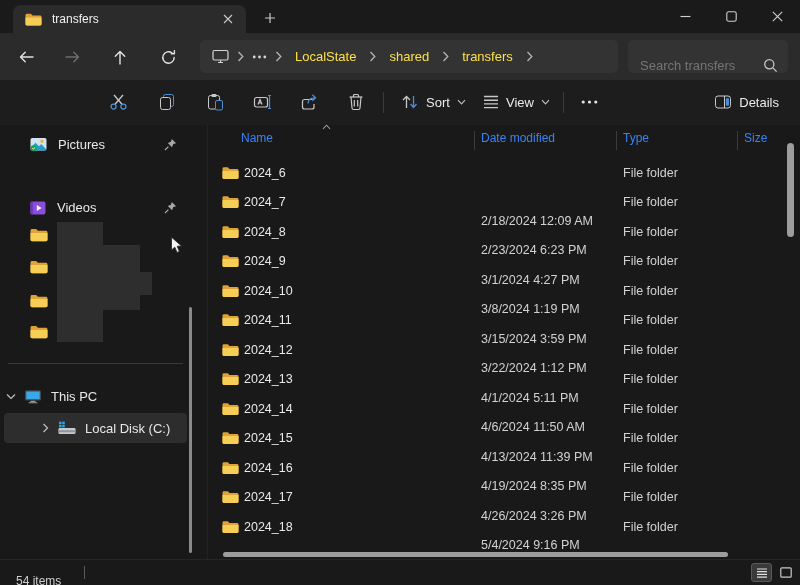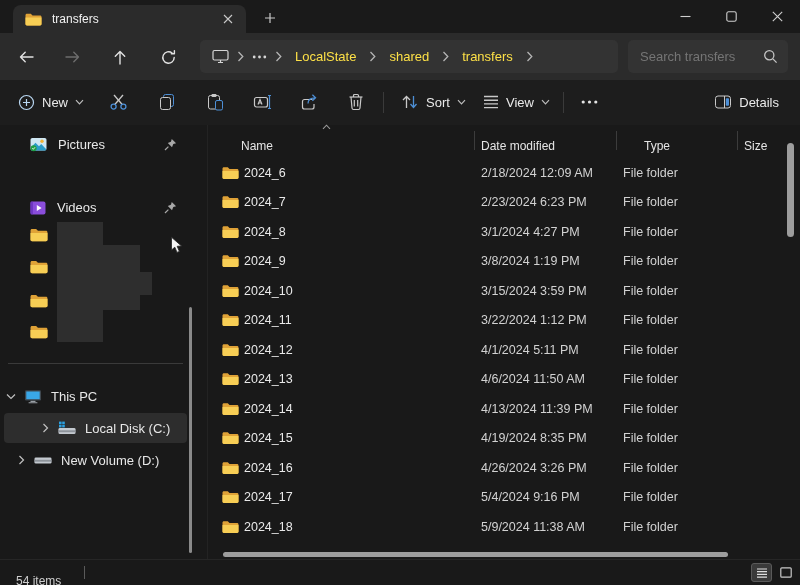--- a/index.html
+++ b/index.html
@@ -18,21 +18,21 @@
   .win-btn{width:46px;height:33px;display:flex;align-items:center;justify-content:center;}
 
   
   .navbar{position:absolute;top:33px;left:0;right:0;height:47px;background:#2b2b2b;}
   .nav-btn{position:absolute;top:8px;width:32px;height:32px;display:flex;align-items:center;justify-content:center;border-radius:4px;}
   .address{position:absolute;left:200px;top:7px;width:418px;height:33px;background:#333333;border-radius:5px;
     display:flex;align-items:center;padding:0 10px;box-sizing:border-box;gap:4px;}
   .crumb{padding:3px 7px;border-radius:3px;color:#fde047;white-space:nowrap;}
   .crumb-sep{display:flex;align-items:center;padding:0 2px;}
   .search{position:absolute;left:628px;top:7px;width:160px;height:33px;background:#333333;border-radius:5px;
-    display:flex;align-items:center;padding:0 10px 0 12px;box-sizing:border-box;}
+    display:flex;align-items:flex-end;padding:0 10px 0 12px;box-sizing:border-box;}
   .search input{flex:1;background:transparent;border:none;outline:none;color:#c3c3c3;
     font-family:inherit;font-size:13px;padding:0;min-width:0;}
 
   
   .toolbar{position:absolute;top:80px;left:0;right:0;height:45px;background:#1d1d1d;}
   .tb{position:absolute;top:6px;height:32px;display:flex;align-items:center;justify-content:center;
     gap:7px;border-radius:4px;color:#eaeaea;}
   .tb-icon{width:36px;}
   .tb-sep{position:absolute;top:12px;width:1px;height:21px;background:#3a3a3a;}
 
@@ -47,29 +47,29 @@
   .tree-row{position:absolute;left:4px;right:20px;height:30px;display:flex;align-items:center;border-radius:4px;}
   .tree-row .chev{width:14px;display:flex;justify-content:center;}
   .tree-row .icon{margin-left:6px;}
   .tree-row .lbl{margin-left:9px;white-space:nowrap;}
   .tree-row.sel{background:#2d2d2d;padding-left:24px;}
   .side-div{position:absolute;left:8px;width:175px;height:1px;background:#3a3a3a;top:238px;}
   .redact{position:absolute;background:#2e2e2e;}
   .side-scroll{position:absolute;left:189px;top:182px;width:3px;height:246px;background:#8a8a8a;border-radius:2px;}
 
   .main{position:absolute;left:207px;top:0;right:0;height:100%;border-left:1px solid #232323;}
-  .col-h{position:absolute;top:6px;font-size:12px;color:#e5e5e5;white-space:nowrap;margin-top:8px;}
+  .col-h{position:absolute;top:6px;font-size:12px;color:#3b82f6;white-space:nowrap;}
   .col-sep{position:absolute;top:6px;width:1px;height:19px;background:#3c3c3c;}
   .sort-asc{position:absolute;left:114px;top:-1px;}
   .rows{position:absolute;top:33px;left:0;right:0;}
   .file-row{position:relative;height:29.5px;}
   .file-row>span{position:absolute;top:50%;transform:translateY(-50%);white-space:nowrap;}
   .row-icon{left:14px;}
   .cell-name{left:36px;font-size:12.5px;color:#e9e9e9;}
-  .cell-date{left:273px;font-size:12.5px;color:#d2d2d2;}
+  .cell-date{left:273px;font-size:12.5px;color:#d2d2d2;margin-top:48px;}
   .cell-type{left:415px;font-size:12.5px;color:#d2d2d2;}
   .cell-size{left:536px;font-size:12.5px;color:#d2d2d2;}
   .v-scroll{position:absolute;left:579px;top:18px;width:7px;height:94px;background:#9d9d9d;border-radius:4px;}
   .h-scroll{position:absolute;left:15px;top:427px;width:505px;height:5px;background:#9d9d9d;border-radius:3px;}
 
   
   .statusbar{position:absolute;bottom:0;left:0;right:0;height:25px;background:#191919;border-top:1px solid #262626;}
   .status-text{position:absolute;left:16px;top:5px;font-size:12px;color:#cfcfcf;margin-top:9px;}
   .status-div{position:absolute;left:84px;top:6px;width:1px;height:13px;background:#5a5a5a;}
   .view-toggle{position:absolute;top:3px;width:21px;height:19px;display:flex;align-items:center;justify-content:center;border-radius:3px;box-sizing:border-box;}
@@ -192,30 +192,20 @@
       <span>
         <svg width="15" height="15" viewBox="0 0 15 15" fill="none" stroke="#c6c6c6" stroke-width="1.3">
             <circle cx="6.3" cy="6.3" r="4.6"></circle>
             <path d="M9.9 9.9L13.6 13.6"></path>
           </svg>
       </span>
     </div>
   </div>
 
   <div class="toolbar">
-    <div class="tb" style="left:8px;padding:0 10px;">
-      <svg width="17" height="17" viewBox="0 0 17 17" fill="none" stroke="#b9d7f2" stroke-width="1.2">
-          <circle cx="8.5" cy="8.5" r="7"></circle>
-          <path d="M8.5 5V12M5 8.5H12"></path>
-        </svg>
-      <span>New</span>
-      <svg width="9" height="6" viewBox="0 0 9 6" fill="none" stroke="#bcbcbc" stroke-width="1.2">
-          <path d="M1 1.2L4.5 4.8L8 1.2"></path>
-        </svg>
-    </div>
 
     <div class="tb tb-icon" style="left:100px">
       <svg width="19" height="18" viewBox="0 0 19 18" fill="none" stroke-width="1.3">
           <g stroke="#c9c9c9">
             <path d="M5 2L13.2 11.5"></path>
             <path d="M14 2L5.8 11.5"></path>
           </g>
           <g stroke="#4d8fd6">
             <circle cx="4.6" cy="13.6" r="2.5"></circle>
             <circle cx="14.4" cy="13.6" r="2.5"></circle>
@@ -400,48 +390,34 @@
               <rect x="1" y="0.6" width="2.6" height="2.6" fill="#2ba0e0"></rect>
               <rect x="4.2" y="0.6" width="2.6" height="2.6" fill="#2ba0e0"></rect>
               <rect x="1" y="3.8" width="2.6" height="2.6" fill="#2ba0e0"></rect>
               <rect x="4.2" y="3.8" width="2.6" height="2.6" fill="#2ba0e0"></rect>
               <rect x="0.5" y="7" width="17" height="6" rx="1.3" fill="#c3c9cf"></rect>
               <rect x="0.5" y="9.3" width="17" height="1.9" fill="#8d939a"></rect>
             </svg>
         </span>
         <span class="lbl">Local Disk (C:)</span>
       </div>
-      <div class="tree-row" style="top:320px">
-        <span class="chev" style="margin-left:10px">
-          <svg width="7" height="10" viewBox="0 0 7 10" fill="none" stroke="#c0c0c0" stroke-width="1.2">
-              <path d="M1.5 1L5.5 5L1.5 9"></path>
-            </svg>
-        </span>
-        <span class="icon">
-          <svg width="18" height="14" viewBox="0 0 18 14">
-              <rect x="0.5" y="4.5" width="17" height="6" rx="1.3" fill="#c3c9cf"></rect>
-              <rect x="0.5" y="6.8" width="17" height="1.9" fill="#8d939a"></rect>
-            </svg>
-        </span>
-        <span class="lbl">New Volume (D:)</span>
-      </div>
 
       <div class="side-scroll"></div>
     </aside>
 
     <div class="main">
       <div>
         <span class="sort-asc">
           <svg width="9" height="6" viewBox="0 0 9 6" fill="none" stroke="#9a9a9a" stroke-width="1.1">
               <path d="M1 4.8L4.5 1.2L8 4.8"></path>
             </svg>
         </span>
         <span class="col-h" style="left:33px">Name</span>
         <span class="col-h" style="left:273px">Date modified</span>
-        <span class="col-h" style="left:436px">Type</span>
+        <span class="col-h" style="left:415px">Type</span>
         <span class="col-h" style="left:536px">Size</span>
         <span class="col-sep" style="left:266px"></span>
         <span class="col-sep" style="left:408px"></span>
         <span class="col-sep" style="left:529px"></span>
       </div>
 
       <div class="rows">
   <div class="file-row">
     <span class="row-icon">
       <svg width="17" height="13" viewBox="0 0 17 13">

